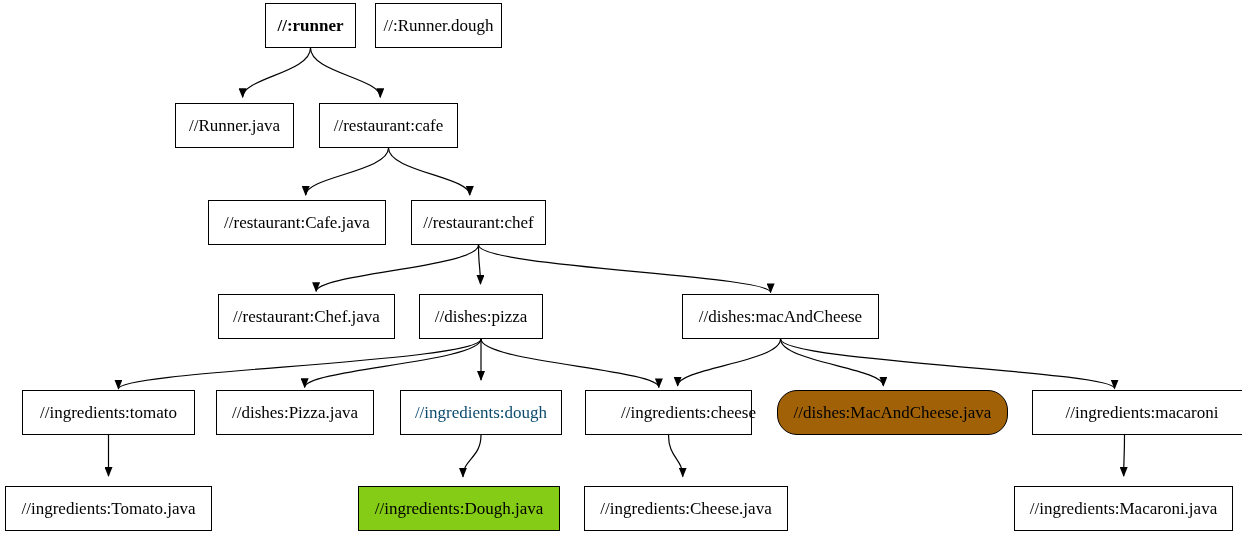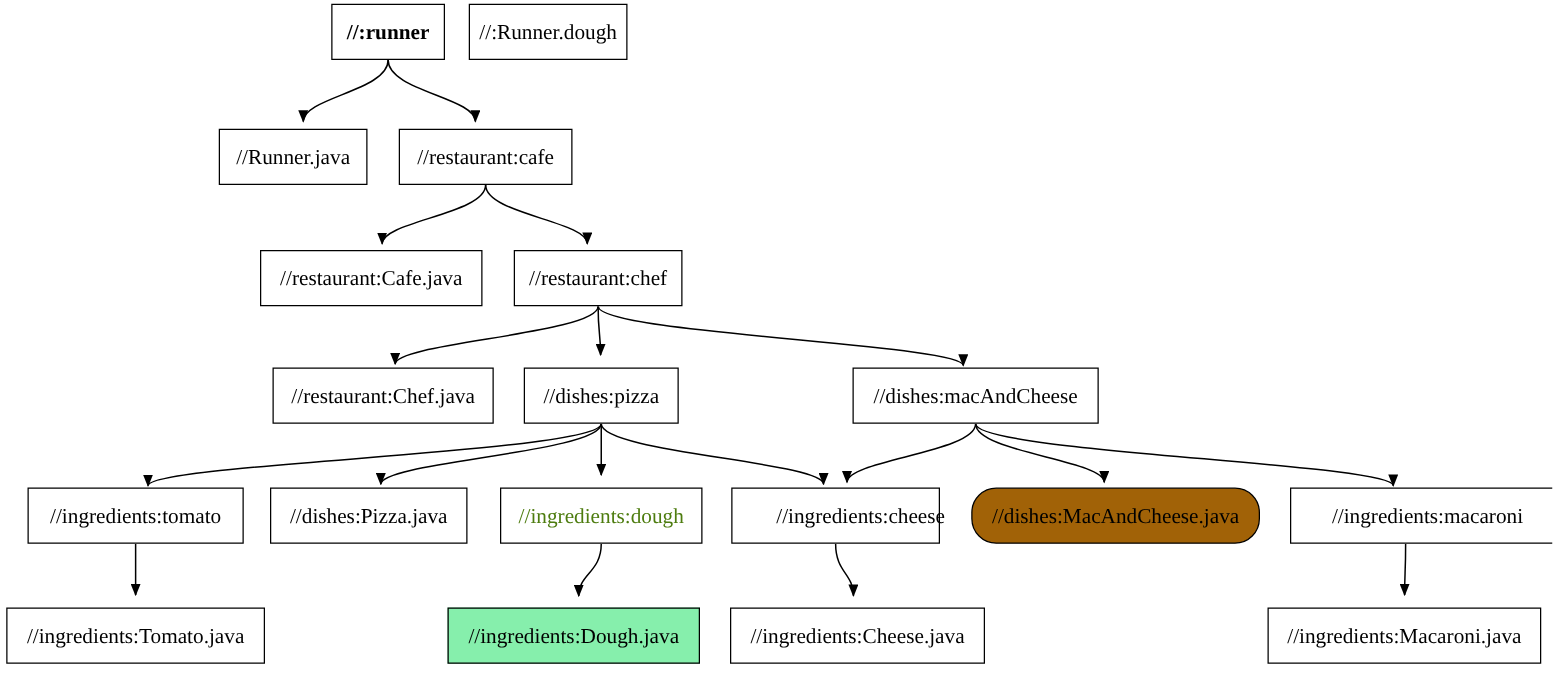--- a/index.html
+++ b/index.html
@@ -102,35 +102,35 @@
       <div class="node" style="left: 682px; top: 294px; width: 197px; height: 45px; border-color: rgb(0, 0, 0); background: rgb(255, 255, 255);">
         <span class="node-label" style="color: rgb(0, 0, 0);">//dishes:macAndCheese</span>
       </div>
       <div class="node" style="left: 22px; top: 390px; width: 173px; height: 45px; border-color: rgb(0, 0, 0); background: rgb(255, 255, 255);">
         <span class="node-label" style="color: rgb(0, 0, 0);">//ingredients:tomato</span>
       </div>
       <div class="node" style="left: 216px; top: 390px; width: 158px; height: 45px; border-color: rgb(0, 0, 0); background: rgb(255, 255, 255);">
         <span class="node-label" style="color: rgb(0, 0, 0);">//dishes:Pizza.java</span>
       </div>
       <div class="node" style="left: 400px; top: 390px; width: 162px; height: 45px; border-color: rgb(0, 0, 0); background: rgb(255, 255, 255);">
-        <span class="node-label" style="color: #4d7c0f;">//ingredients:dough</span>
+        <span class="node-label" style="color: #0c4a6e;">//ingredients:dough</span>
       </div>
       <div class="node" style="left: 585px; top: 390px; width: 167px; height: 45px; border-color: rgb(0, 0, 0); background: rgb(255, 255, 255); padding-left: 40px;">
         <span class="node-label" style="color: rgb(0, 0, 0);">//ingredients:cheese</span>
       </div>
       <div class="node" style="left: 777px; top: 390px; width: 231px; height: 45px; border-color: rgb(0, 0, 0); background: #a16207; border-radius: 20px;">
         <span class="node-label" style="color: rgb(0, 0, 0);">//dishes:MacAndCheese.java</span>
       </div>
       <div class="node" style="left: 1032px; top: 390px; width: 220px; height: 45px; border-color: rgb(0, 0, 0); background: rgb(255, 255, 255);">
         <span class="node-label" style="color: rgb(0, 0, 0);">//ingredients:macaroni</span>
       </div>
       <div class="node" style="left: 5px; top: 486px; width: 207px; height: 45px; border-color: rgb(0, 0, 0); background: rgb(255, 255, 255);">
         <span class="node-label" style="color: rgb(0, 0, 0);">//ingredients:Tomato.java</span>
       </div>
-      <div class="node" style="left: 358px; top: 486px; width: 202px; height: 45px; border-color: rgb(0, 0, 0); background: #86efac;">
+      <div class="node" style="left: 358px; top: 486px; width: 202px; height: 45px; border-color: rgb(0, 0, 0); background: #84cc16;">
         <span class="node-label" style="color: rgb(0, 0, 0);">//ingredients:Dough.java</span>
       </div>
       <div class="node" style="left: 584px; top: 486px; width: 204px; height: 45px; border-color: rgb(0, 0, 0); background: rgb(255, 255, 255);">
         <span class="node-label" style="color: rgb(0, 0, 0);">//ingredients:Cheese.java</span>
       </div>
       <div class="node" style="left: 1014px; top: 486px; width: 219px; height: 45px; border-color: rgb(0, 0, 0); background: rgb(255, 255, 255);">
         <span class="node-label" style="color: rgb(0, 0, 0);">//ingredients:Macaroni.java</span>
       </div>
     </div>
 </div>

